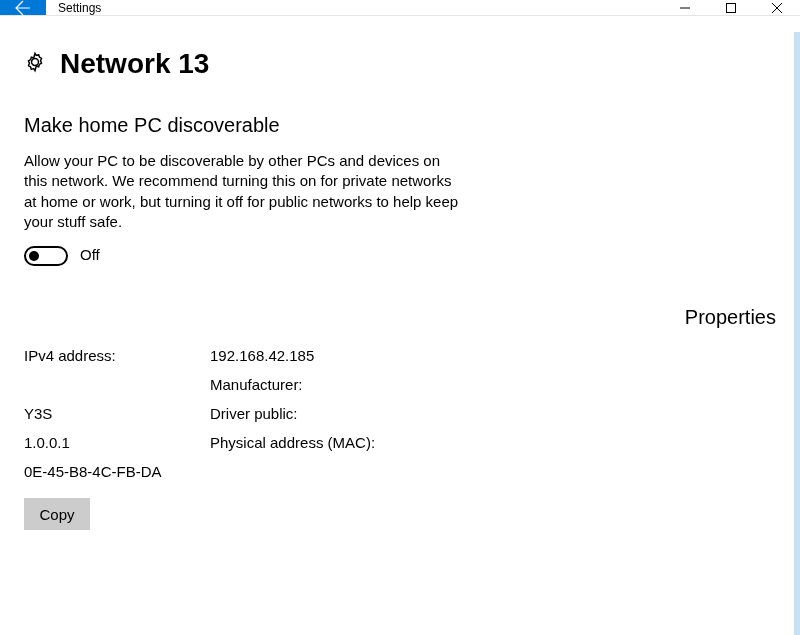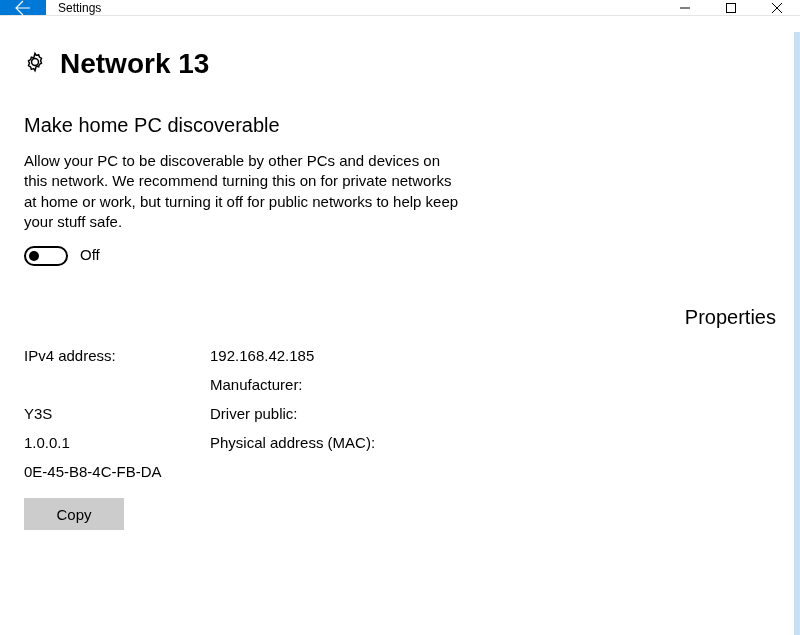--- a/index.html
+++ b/index.html
@@ -114,21 +114,21 @@
     .prop-table {
       display: grid;
       grid-template-columns: 186px 1fr;
       row-gap: 12px;
       font-size: 15px;
       margin-bottom: 18px;
     }
     .prop-label { }
     .prop-value { }
     .copy-btn {
-      width: 100px;
+      width: 66px;
       height: 32px;
       background: #ccc;
       border: none;
       font-size: 15px;
       font-family: inherit;
       cursor: pointer;
       display: flex;
       align-items: center;
       justify-content: center;
     }

